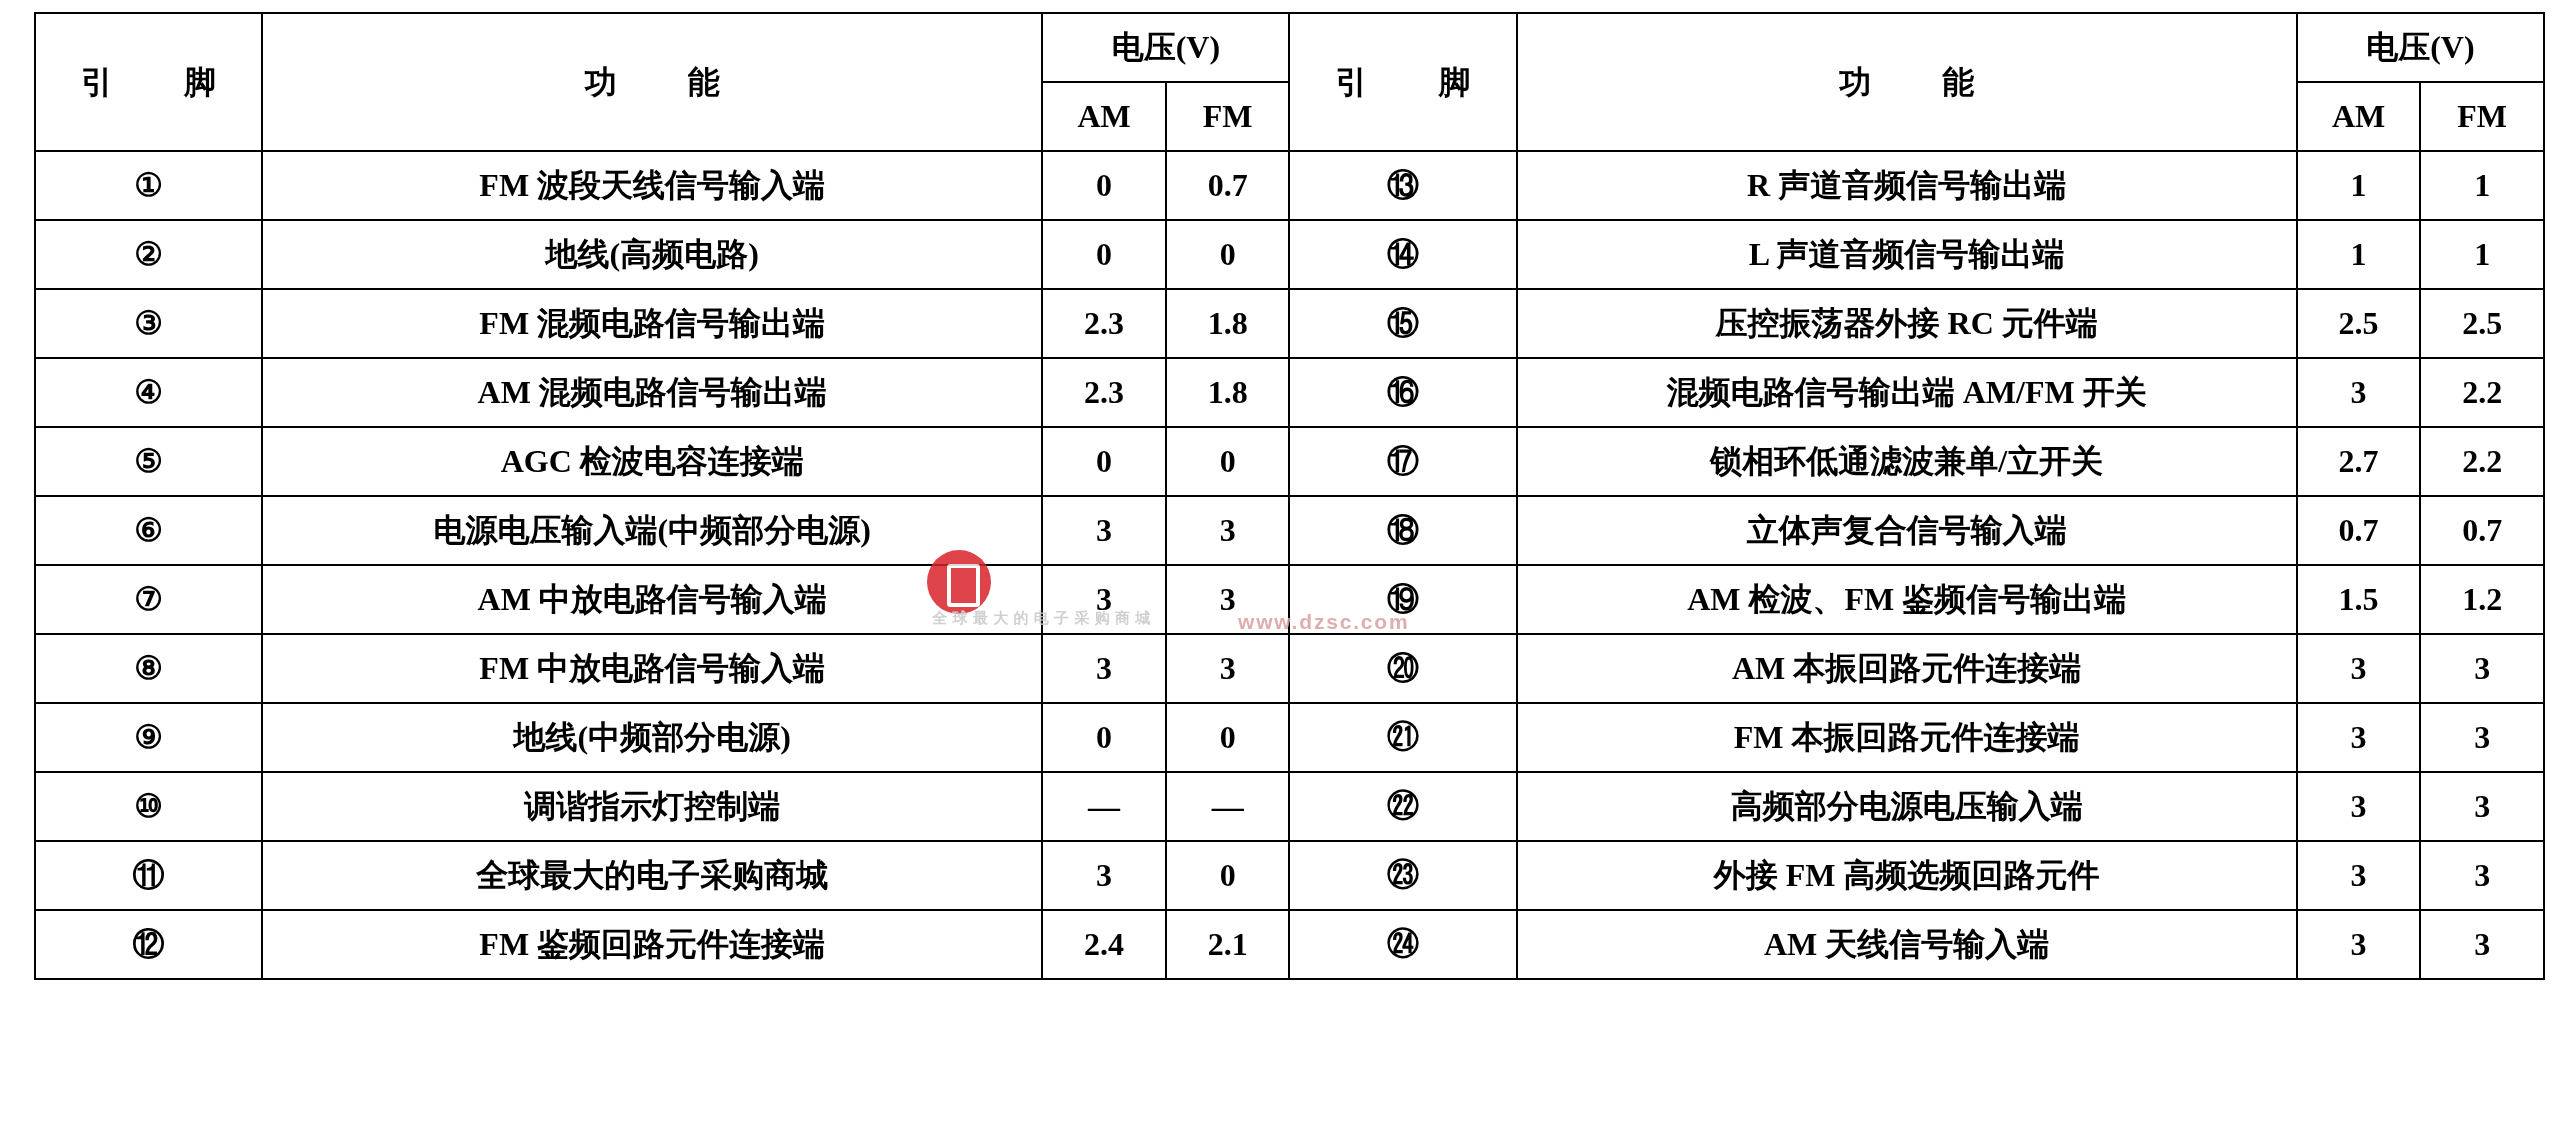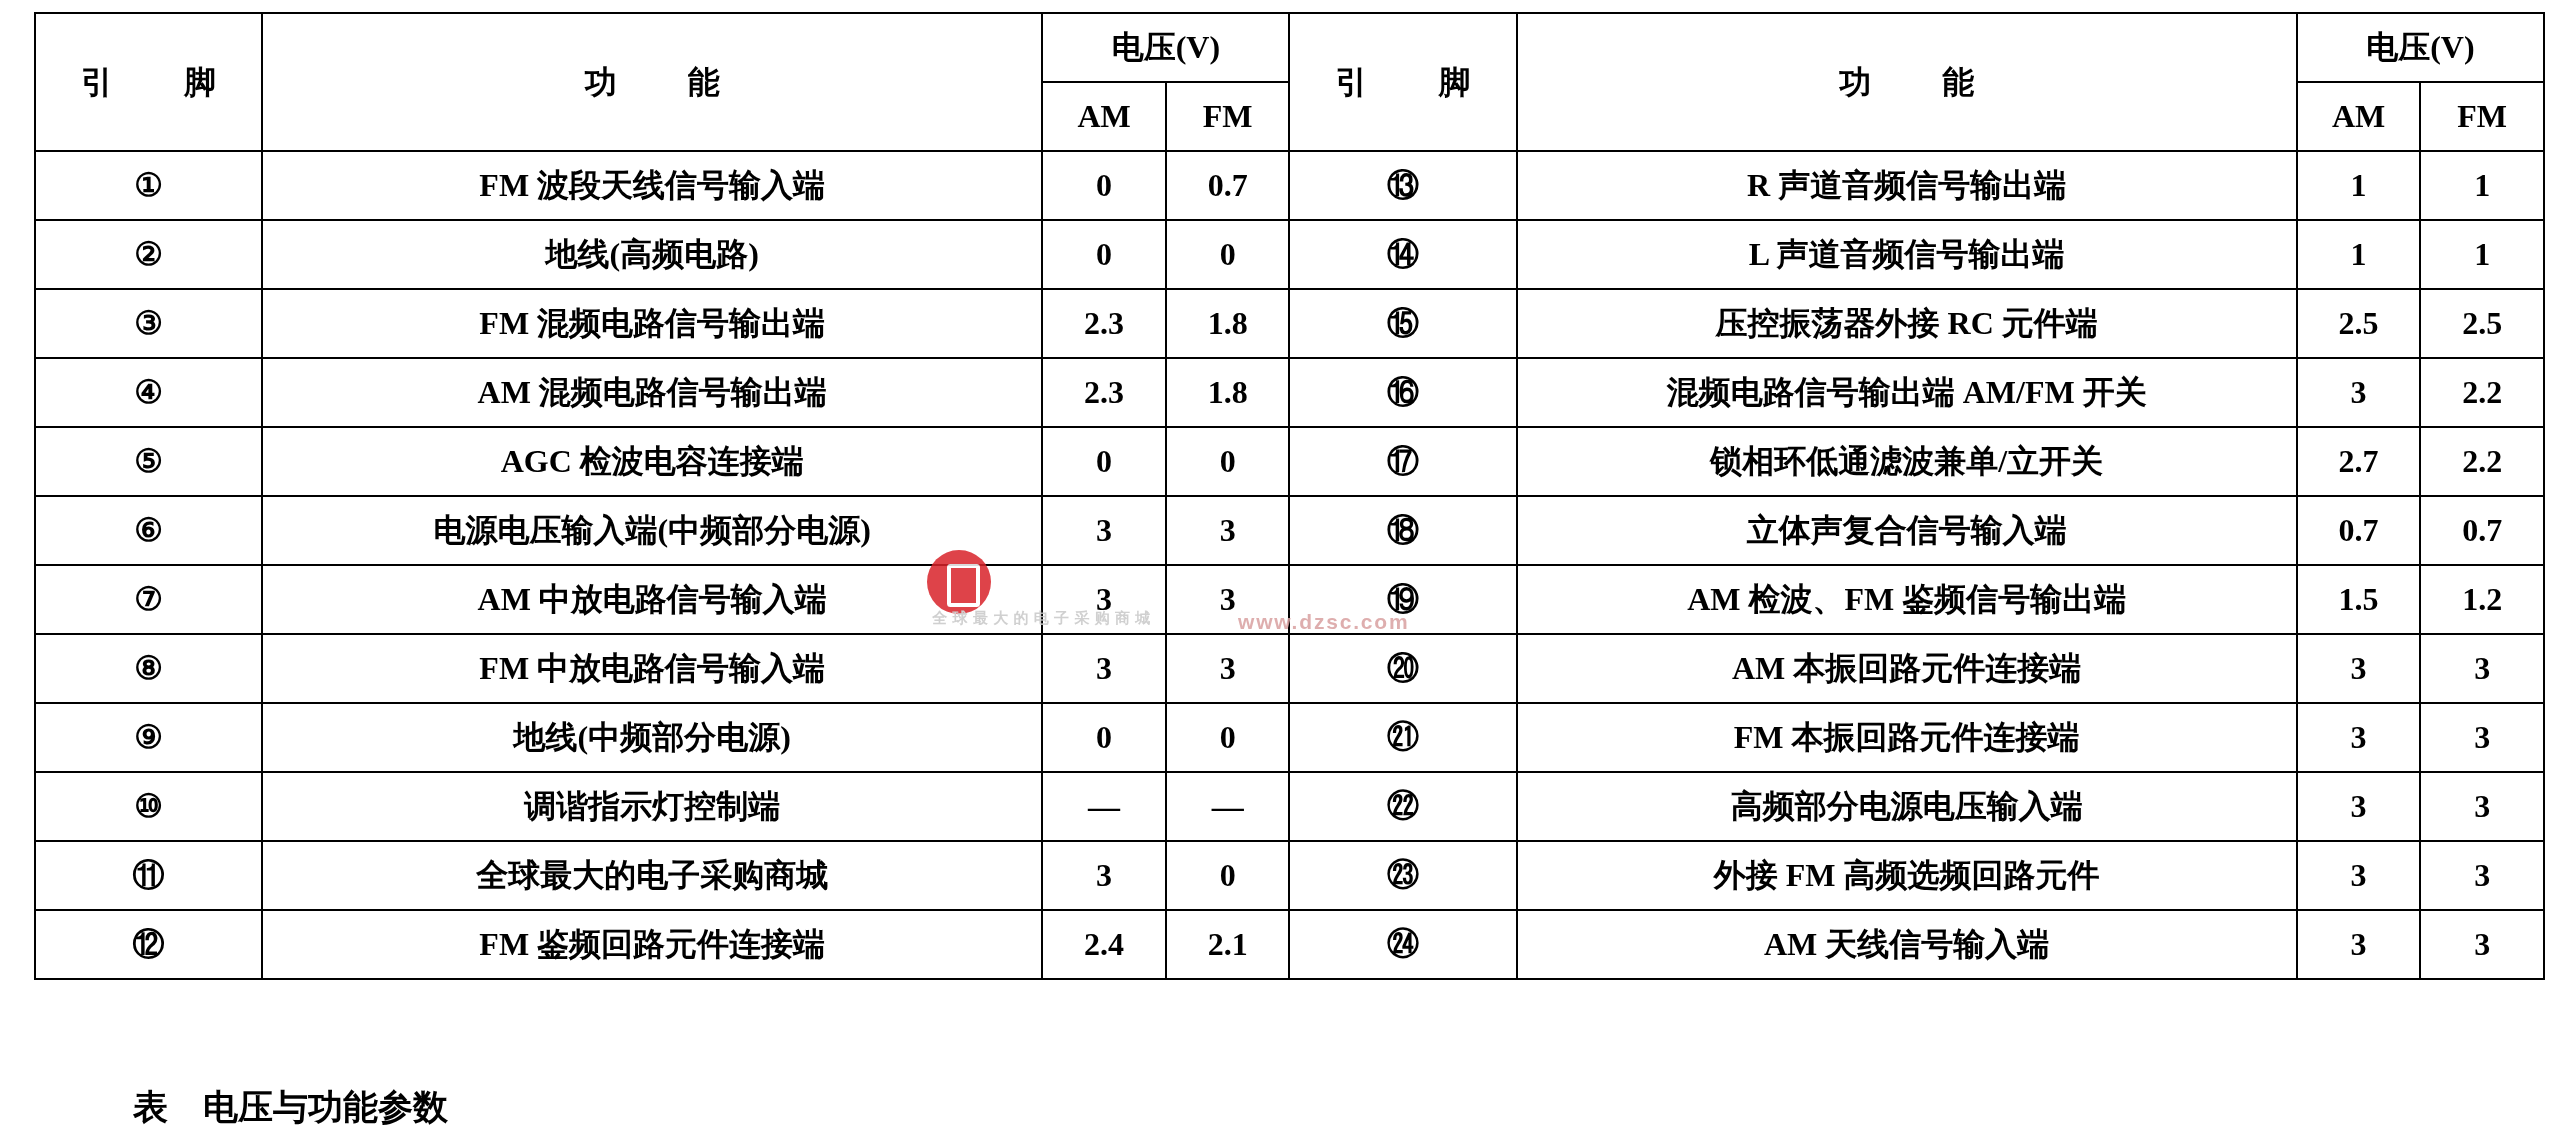--- a/index.html
+++ b/index.html
@@ -312,16 +312,15 @@
         </tr>
       </tbody>
   </table>
 
   <div class="watermark">
     <div class="wm-circle"></div>
     <div class="wm-sub">全球最大的电子采购商城</div>
     <div class="wm-url">www.dzsc.com</div>
   </div>
 
-  <div class="caption">表　电压与功能参数</div>
 
 </div>
 
 
 </body></html>

